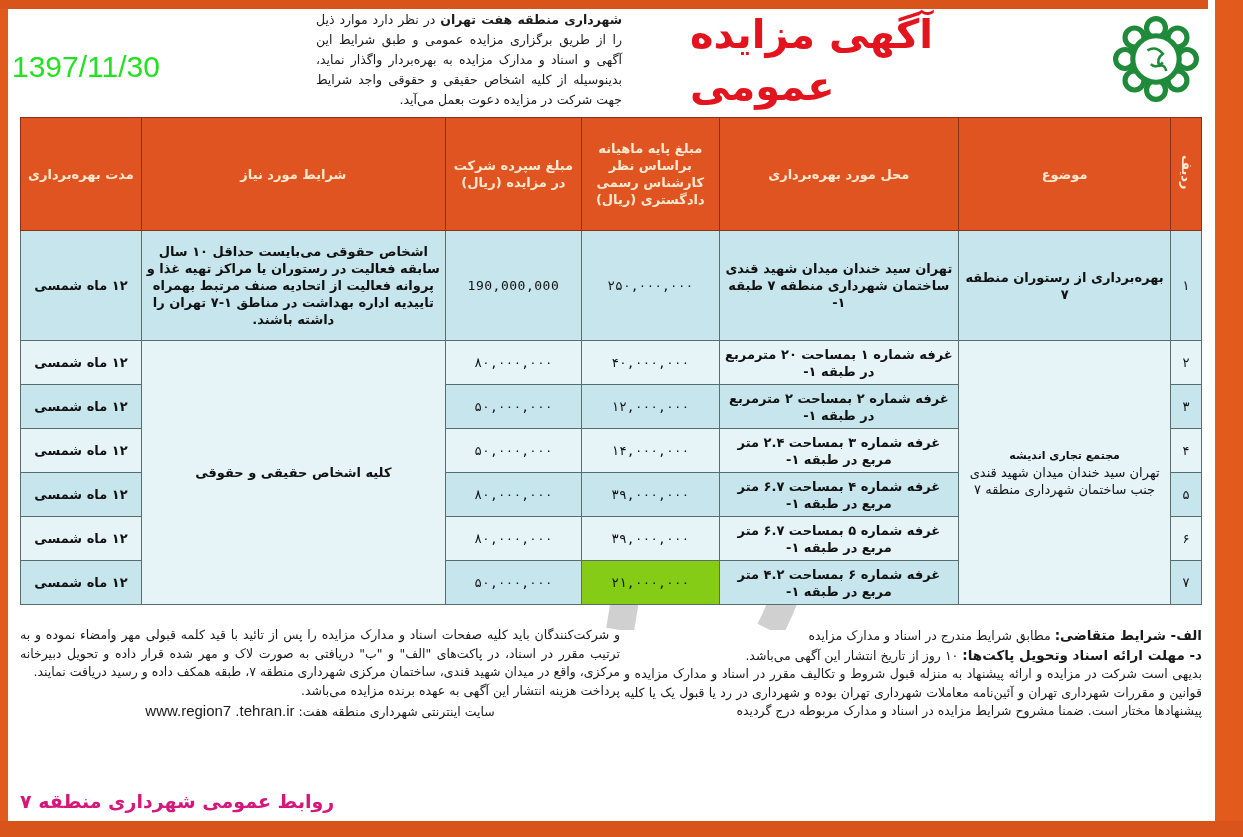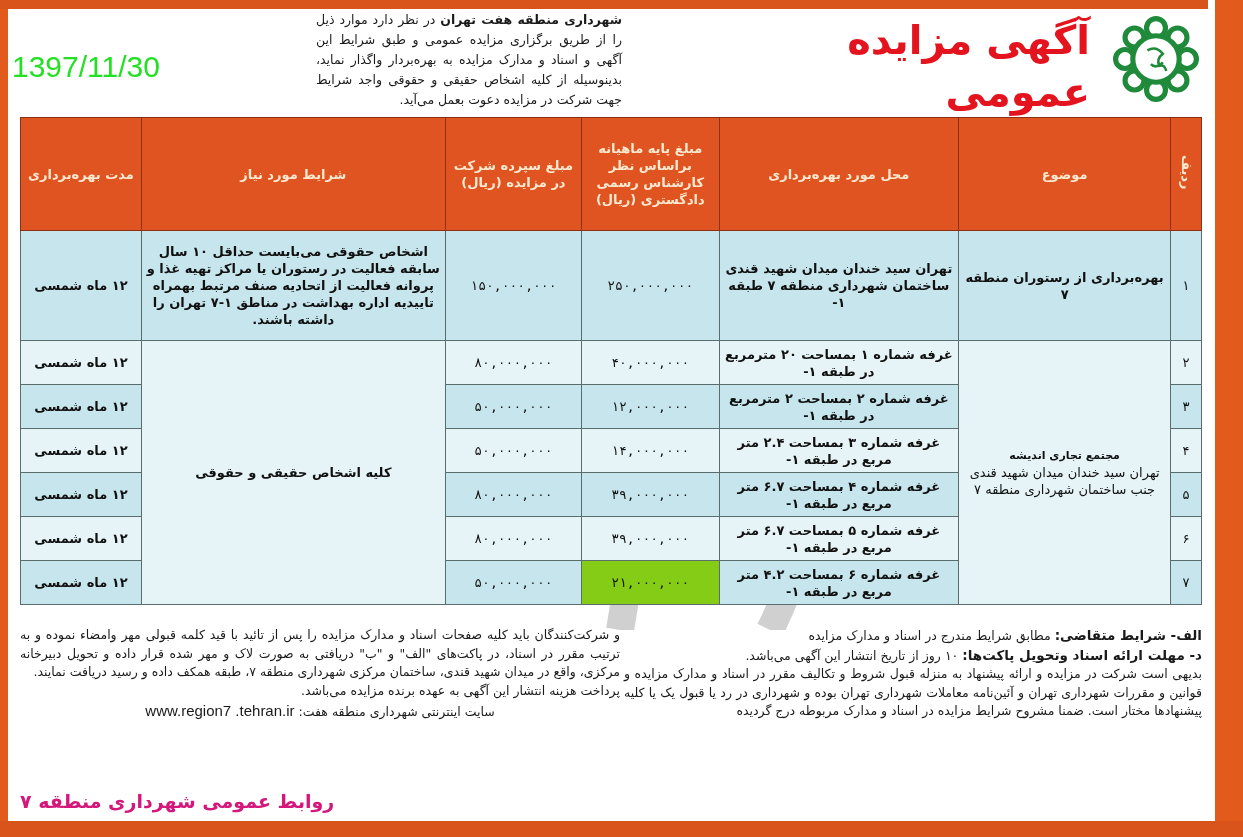--- a/index.html
+++ b/index.html
@@ -18,21 +18,21 @@
   }
   .right-gap { position:absolute; left:1208px; top:0; width:9px; height:837px; background:#fff; }
   .top-band { position:absolute; left:0; top:0; width:1243px; height:9px; background:#d9541a; }
   .bottom-band { position:absolute; left:0; top:821px; width:1243px; height:16px; background:#d9541a; }
 
   .date-stamp {
     position:absolute; left:12px; top:6px; font-family:"Liberation Sans", sans-serif;
     font-size:30px; color:#22e022; z-index:5; letter-spacing:0px;margin-top:44px;
   }
   .logo { position:absolute; left:1110px; top:16px; width:92px; height:86px; }
-  .title-block { position:absolute; left:690px; top:14px; width:400px; direction:rtl; text-align:right; }
+  .title-block { position:absolute; left:690px; top:8px; width:400px; direction:rtl; text-align:left; }
   .title-main { font-family:"DejaVu Sans", sans-serif; font-weight:bold; font-size:40px; color:#e3141e; line-height:52px; }
   .title-sub { font-family:"DejaVu Sans", sans-serif; font-weight:bold; font-size:28px; color:#e3141e; line-height:34px; margin-right:35px; }
 
   .intro {
     position:absolute; left:316px; top:10px; width:306px; direction:rtl; text-align:justify;
     font-size:12.5px; line-height:20px; color:#1a1a1a;
   }
   .intro b { font-weight:bold; }
 
   table.grid {
@@ -139,21 +139,21 @@
       <th>شرایط مورد نیاز</th>
       <th>مدت بهره‌برداری</th>
     </tr>
   </thead>
   <tbody>
     <tr class="row-h1 alt">
       <td class="alt" style="background:#c6e5ec">۱</td>
       <td class="subj" style="background:#c6e5ec;font-weight:bold">بهره‌برداری از رستوران منطقه ۷</td>
       <td style="background:#c6e5ec;font-weight:bold">تهران سید خندان میدان شهید قندی ساختمان شهرداری منطقه ۷ طبقه ۱-</td>
       <td class="num" style="background:#c6e5ec">۲۵۰,۰۰۰,۰۰۰</td>
-      <td class="num" style="background:#c6e5ec">۱۵۰,۰۰۰,۰۰۰</td>
+      <td class="num" style="background:#c6e5ec">190,000,000</td>
       <td class="cond" style="background:#c6e5ec">اشخاص حقوقی می‌بایست حداقل ۱۰ سال سابقه فعالیت در رستوران یا مراکز تهیه غذا و پروانه فعالیت از اتحادیه صنف مرتبط بهمراه تاییدیه اداره بهداشت در مناطق ۱-۷ تهران را داشته باشند.</td>
       <td style="background:#c6e5ec;font-weight:bold">۱۲ ماه شمسی</td>
     </tr>
     <tr class="row-h">
       <td>۲</td>
       <td class="subj" rowspan="6">
         <span class="subj-title">مجتمع تجاری اندیشه</span>
         <span style="font-weight:normal">تهران سید خندان میدان شهید قندی جنب ساختمان شهرداری منطقه ۷</span>
       </td>
       <td style="font-weight:bold">غرفه شماره ۱ بمساحت ۲۰ مترمربع در طبقه ۱-</td>

